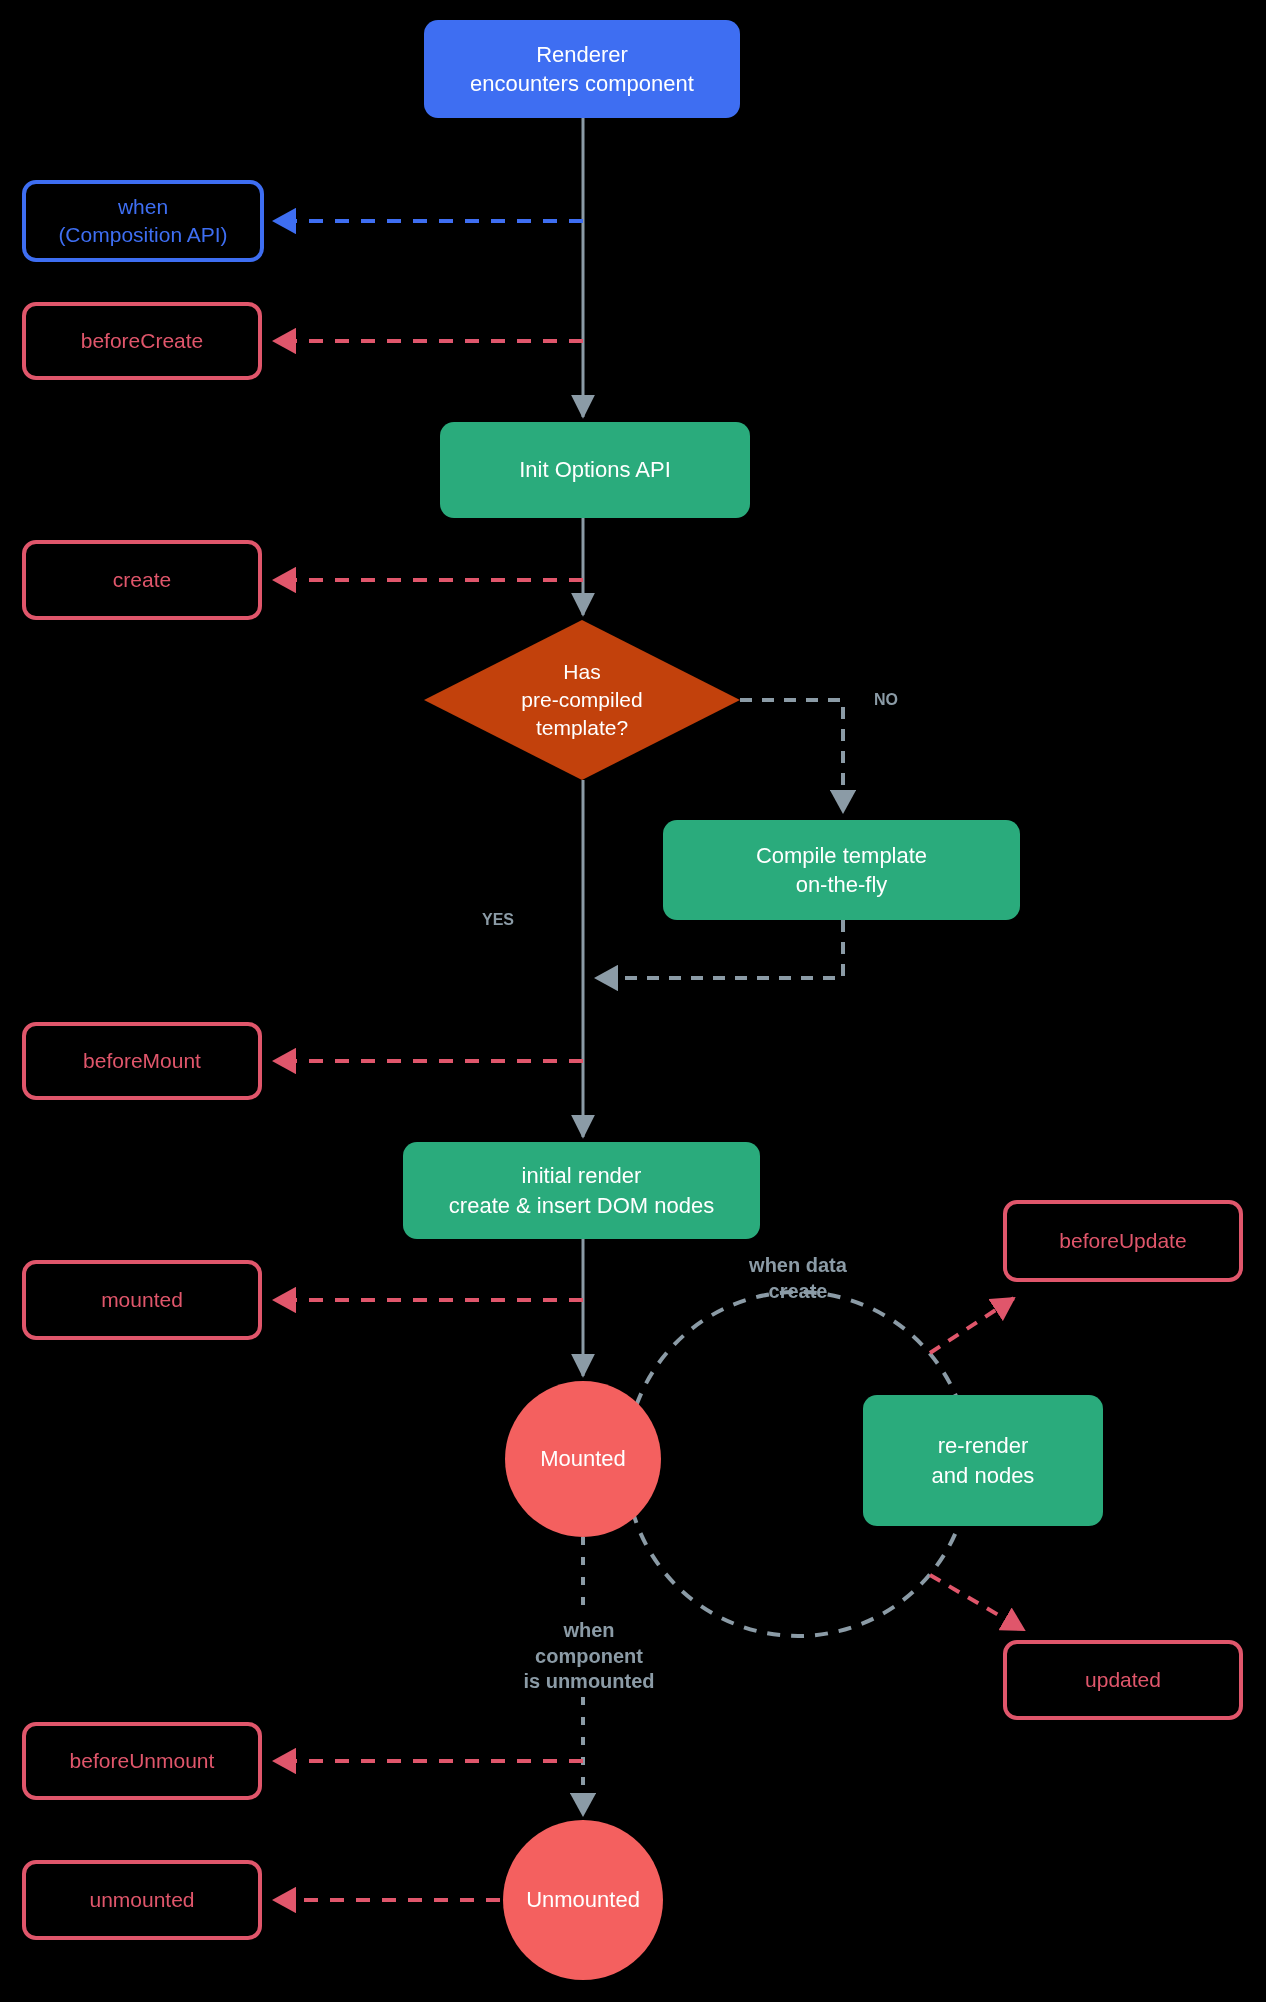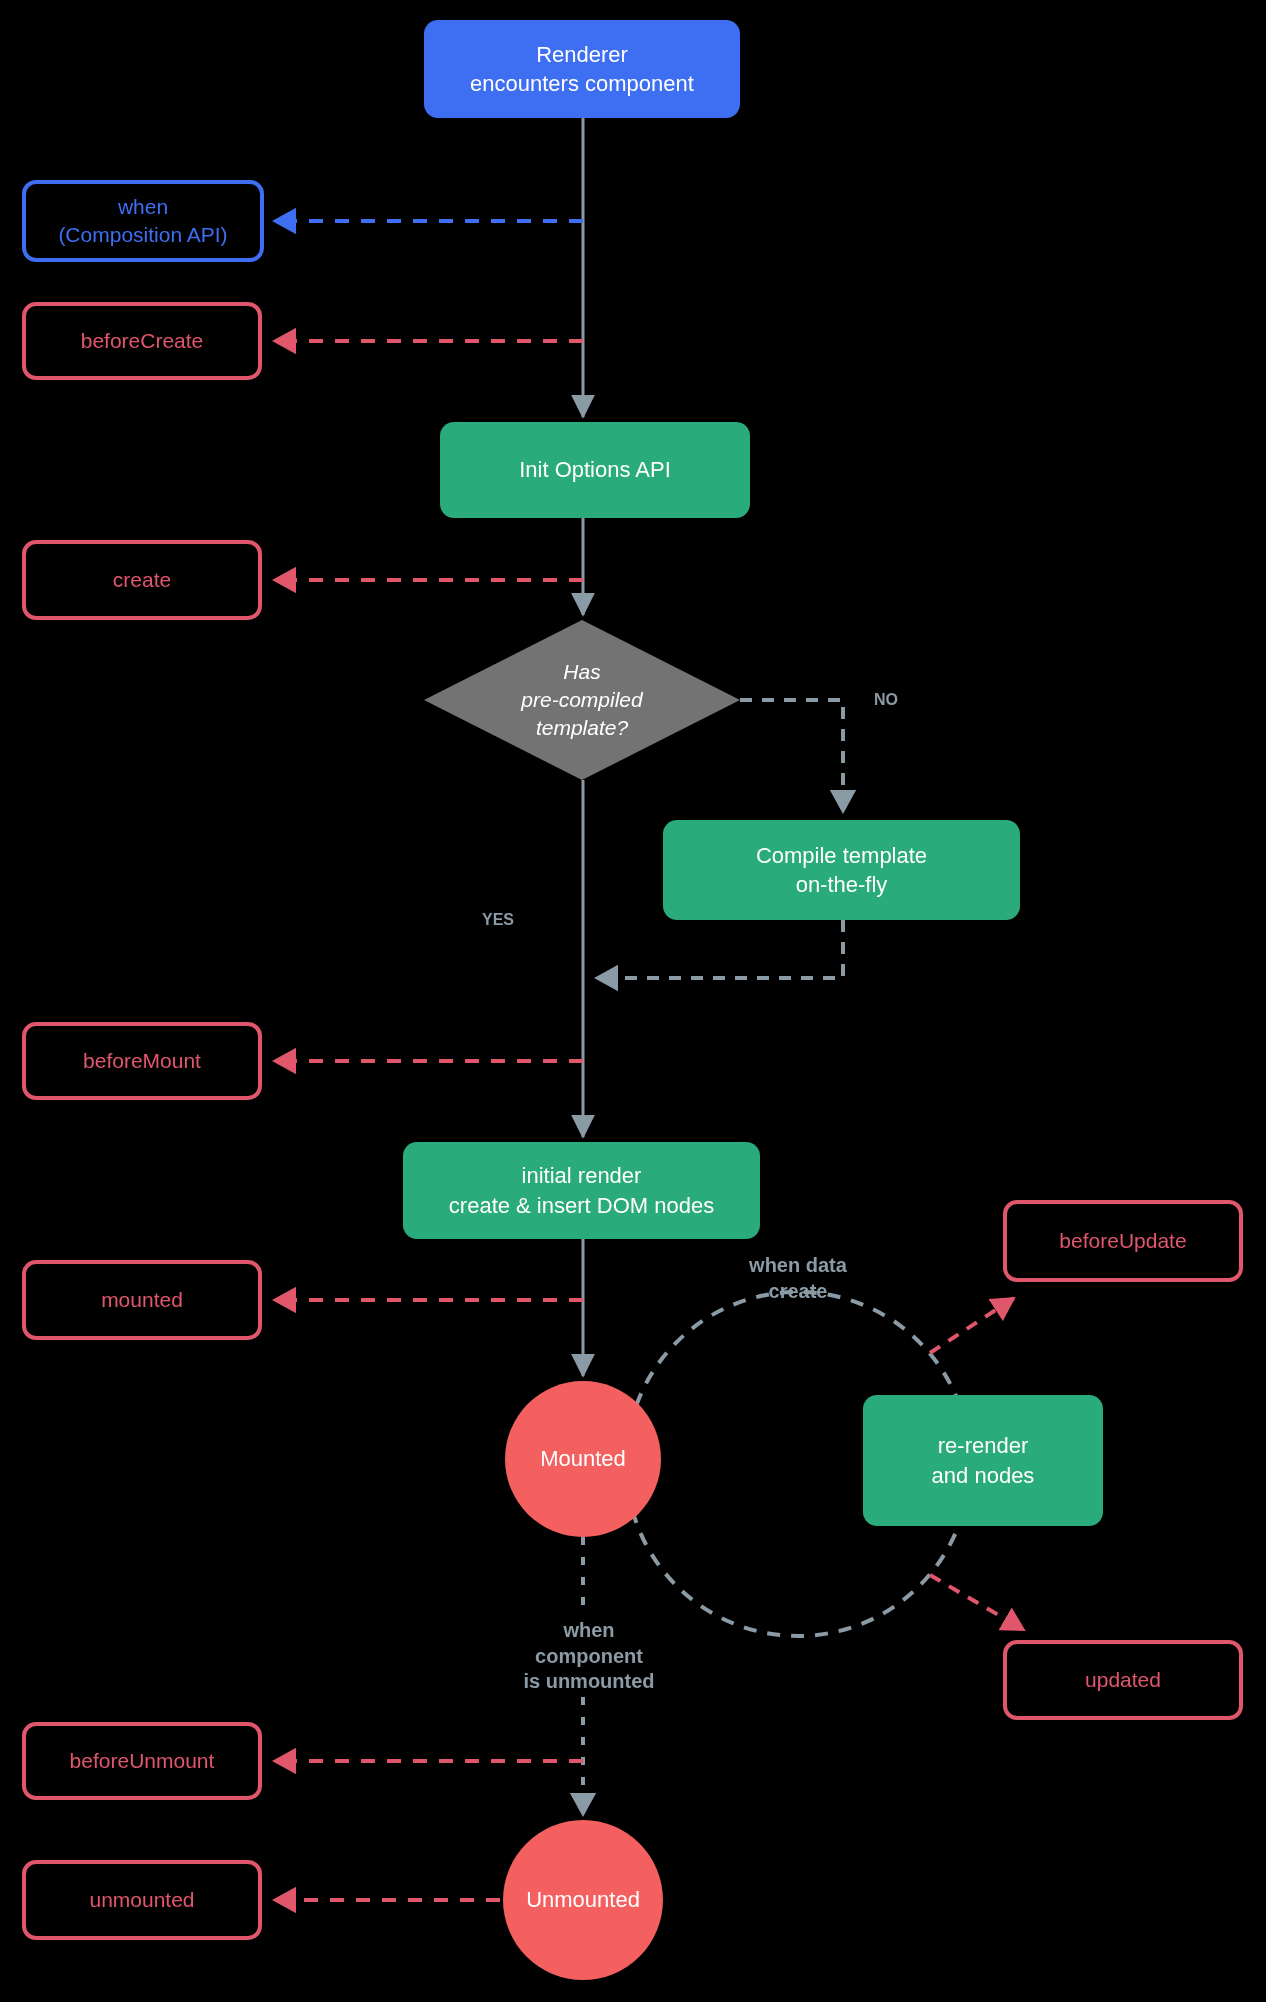--- a/index.html
+++ b/index.html
@@ -28,24 +28,23 @@
   .fill-green { background: #2AAB7C; color: #fff; }
   .outline-blue {
     border: 4px solid #3E6EF2; color: #3E6EF2;
     background: transparent; font-size: 21px;
   }
   .outline-red {
     border: 4px solid #E0566B; color: #E0566B;
     background: transparent; font-size: 21px;
   }
   .diamond {
-    background: #737373; color: #fff; border-radius: 0;
+    background: #c2410c; color: #fff; border-radius: 0;
     clip-path: polygon(50% 0, 100% 50%, 50% 100%, 0 50%);
     font-size: 21px;
-    font-style: italic;
   }
   .state-circle {
     background: #F4605F; color: #fff; border-radius: 50%;
   }
   .edge-label {
     position: absolute; z-index: 3;
     color: #8B9BA6; text-align: center; line-height: 1.28;
   }
   .edge-label.bold { font-weight: bold; font-size: 16px; }
   .edge-label.soft { font-size: 20px; font-weight: bold; }

